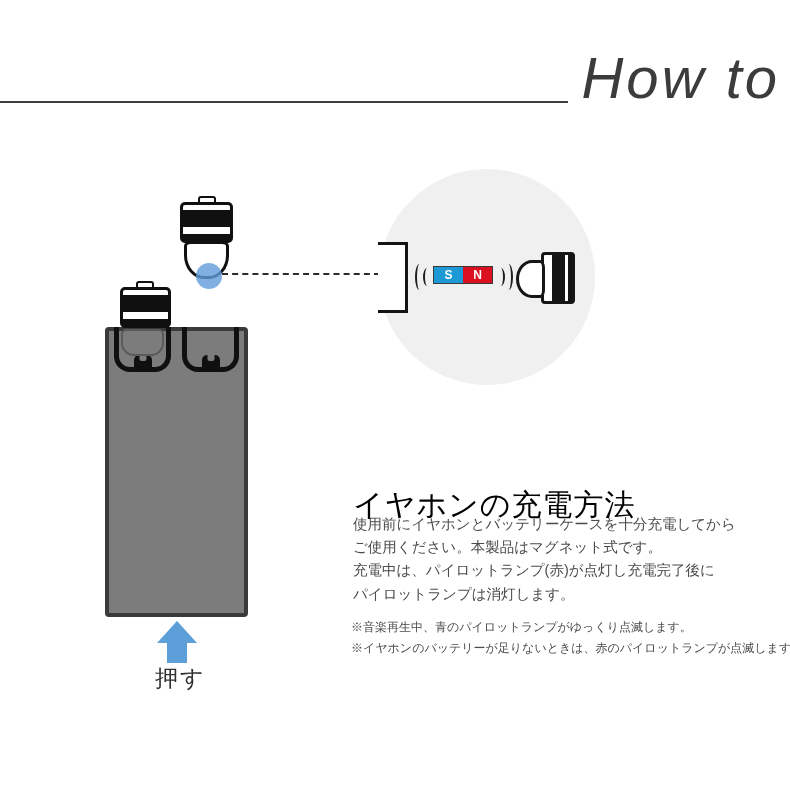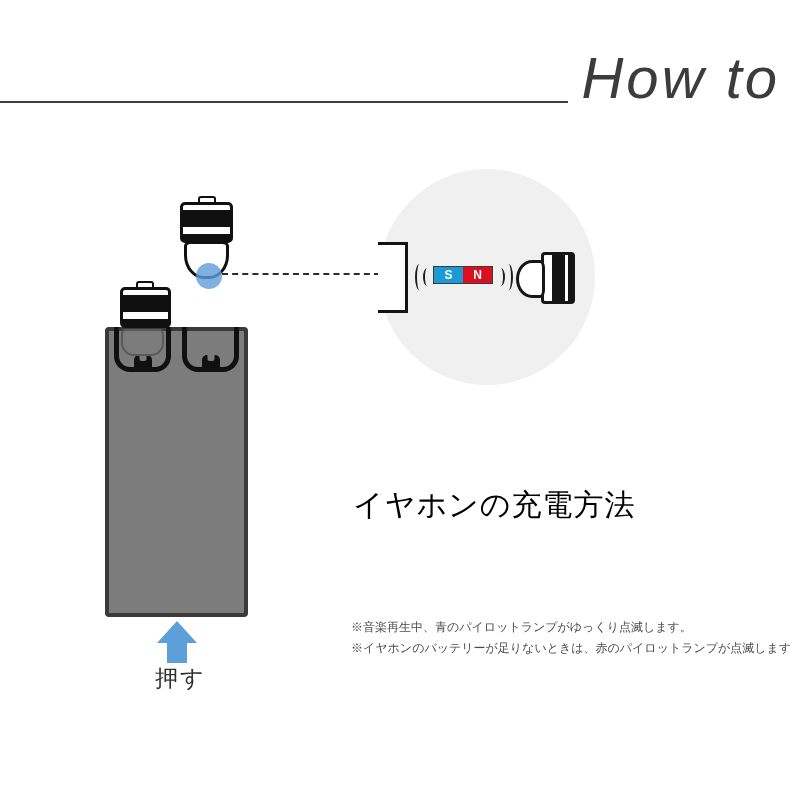--- a/index.html
+++ b/index.html
@@ -172,18 +172,24 @@
   <div class="dome-outline"></div>
 
   <div class="ep-tab" style="left:136px; top:281px;"></div>
   <div class="ep-body" style="left:120px; top:287px; width:51px;"></div>
 
   <div class="arrow-head"></div>
   <div class="arrow-shaft"></div>
   <div class="push-label">押す</div>
 
   <div class="heading">イヤホンの充電方法</div>
+  <div class="body-text">
+    <div>使用前にイヤホンとバッテリーケースを十分充電してから</div>
+    <div>ご使用ください。本製品はマグネット式です。</div>
+    <div>充電中は、パイロットランプ(赤)が点灯し充電完了後に</div>
+    <div>パイロットランプは消灯します。</div>
+  </div>
   <div class="notes">
     <div>※音楽再生中、青のパイロットランプがゆっくり点滅します。</div>
     <div>※イヤホンのバッテリーが足りないときは、赤のパイロットランプが点滅します。</div>
   </div>
 
 </div>
 
 </body></html>

